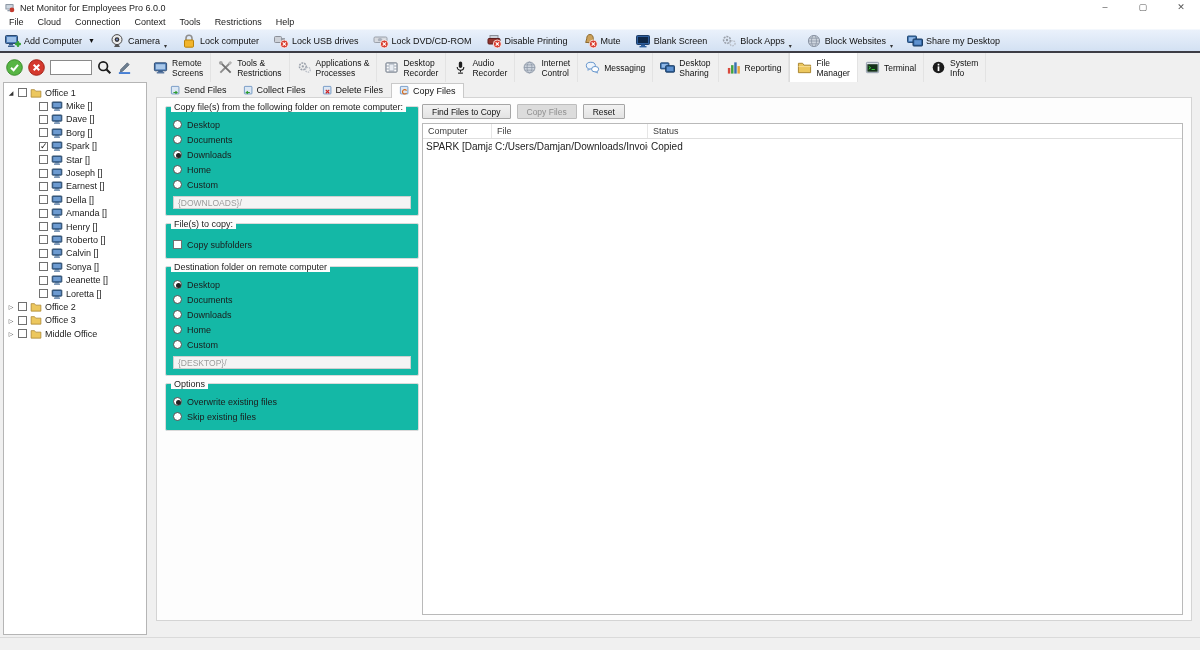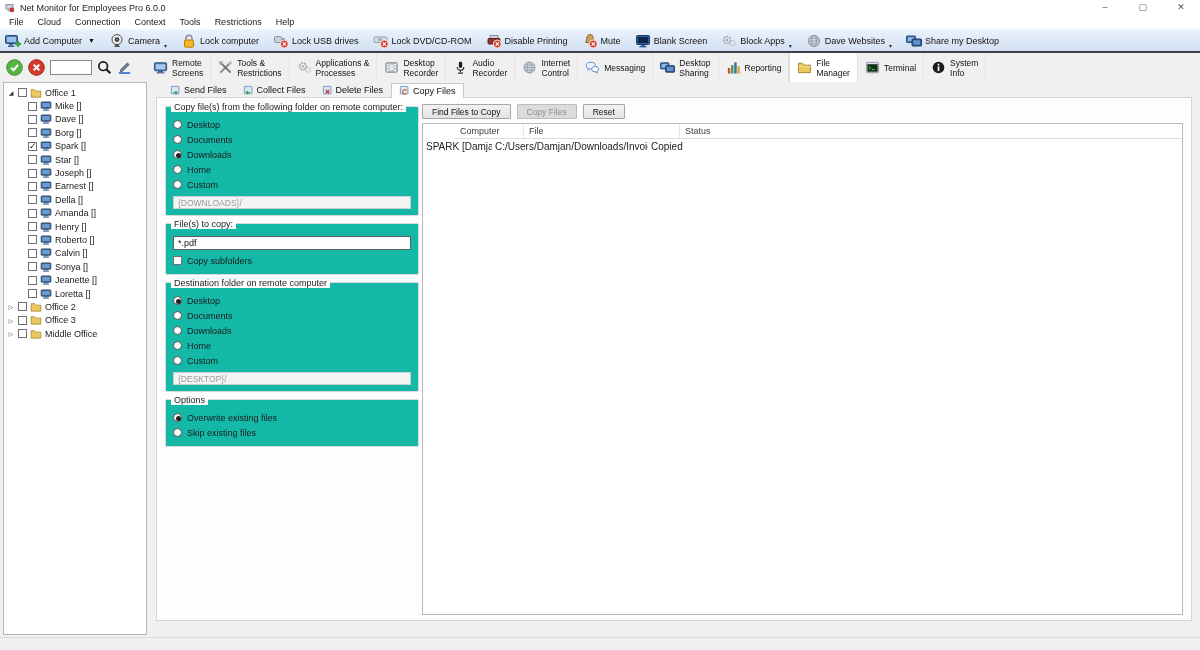--- a/index.html
+++ b/index.html
@@ -37,21 +37,21 @@
   .maintab .lines { display:flex; flex-direction:column; justify-content:center; }
   .maintab .lines span { display:block; font-size:8.5px; line-height:10px; color:#111; }
   .maintab.selected { background:#ffffff; border-left:1px solid #dcdcdc; }
 
   
   .workspace { position:absolute; top:82px; left:0; right:0; bottom:13px; background:#f0f0f0; }
 
   
   .tree { position:absolute; left:3px; top:0; width:144px; height:553px; background:#ffffff; border:1px solid #b5b5b5; padding-top:3px; overflow:hidden; }
   .trow { display:flex; align-items:center; height:13.4px; gap:3px; padding-left:3px; white-space:nowrap; }
-  .trow.child { padding-left:24px; }
+  .trow.child { padding-left:24px;margin-left:11px; }
   .exp { width:8px; font-size:6px; color:#444; text-align:center; flex:none; }
   .exp.open { color:#333; }
   .cb { width:9px; height:9px; border:1px solid #707070; background:#fff; flex:none; position:relative; }
   .cb.checked::after { content:"✓"; position:absolute; left:0px; top:-2px; font-size:9px; color:#1b1b1b; }
   .tree-ico { width:12px; height:12px; flex:none; }
   .tlabel { font-size:9px; color:#1b1b1b; }
 
   
   .main { position:absolute; left:156px; right:8px; top:0; bottom:16px; }
   .filetabs { height:15px; display:flex; margin-left:6px; }
@@ -70,21 +70,21 @@
   .choice-label { font-size:9px; color:#1b1b1b; }
   .path-field { width:100%; height:13px; margin-top:4px; background:#f4f4f4; border:1px solid #cfcfcf; color:#9b9b9b; font-size:8.5px; padding:0 4px; font-family:"Liberation Sans",sans-serif; }
   .text-field { width:100%; height:14px; background:#fff; border:1px solid #5f5f5f; color:#111; font-size:9px; padding:0 4px; margin-top:2px; font-family:"Liberation Sans",sans-serif; }
 
   
   .rightcol { position:absolute; left:265px; right:8px; top:6px; bottom:5px; }
   .btnrow { display:flex; gap:6px; height:15px; }
   .btn { height:15px; font-size:8.5px; padding:0 9px; background:linear-gradient(#f2f2f2,#e3e3e3); border:1px solid #a6a6a6; border-radius:1px; color:#111; font-family:"Liberation Sans",sans-serif; }
   .btn.disabled { background:#dcdcdc; border-color:#bdbdbd; color:#8f8f8f; }
   .filetable { position:absolute; left:0; right:0; top:19px; bottom:0; background:#ffffff; border:1px solid #b9b9b9; overflow:hidden; }
-  .thead { display:grid; grid-template-columns:69px 156px 1fr; border-bottom:1px solid #dedede;margin-left:32px; }
+  .thead { display:grid; grid-template-columns:69px 156px 1fr; border-bottom:1px solid #dedede; }
   .th { font-size:9px; color:#3c3c3c; padding:2px 4px 2px 5px; border-right:1px solid #e6e6e6; white-space:nowrap; }
   .th:last-child { border-right:none; }
   .tr { display:grid; grid-template-columns:69px 156px 1fr; }
   .td { font-size:10px; color:#222; padding:2px 3px; white-space:nowrap; overflow:hidden; }
   .td.right { text-align:right; }
 
   
   .statusbar { position:absolute; left:0; right:0; bottom:0; height:13px; background:#f0f0f0; border-top:1px solid #dadada; }
 </style>
 </head>
@@ -198,21 +198,21 @@
       </svg>
     <span class="tb-label">Block Apps</span>
     <span class="sub-arrow">▾</span>
   </div>
   <div class="tb-item">
     <svg viewBox="0 0 16 16">
         <circle cx="8" cy="8" r="5.6" fill="#cfd6df" stroke="#8b95a5"></circle>
         <ellipse cx="8" cy="8" rx="2.5" ry="5.6" fill="none" stroke="#8b95a5" stroke-width="0.8"></ellipse>
         <path d="M2.4 8 H13.6 M3.2 5.2 H12.8 M3.2 10.8 H12.8" stroke="#8b95a5" stroke-width="0.8" fill="none"></path>
       </svg>
-    <span class="tb-label">Dave Websites</span>
+    <span class="tb-label">Block Websites</span>
     <span class="sub-arrow">▾</span>
   </div>
   <div class="tb-item">
     <svg viewBox="0 0 16 16">
         <rect x="0.5" y="3" width="9" height="6.5" rx="0.8" fill="#3a6ea8" stroke="#234a77"></rect>
         <rect x="1.8" y="4.2" width="6.4" height="4" fill="#8fb8e8"></rect>
         <rect x="6" y="6" width="9.5" height="7" rx="0.8" fill="#2c5d96" stroke="#1b3c63"></rect>
         <rect x="7.3" y="7.2" width="6.9" height="4.5" fill="#5f92cf"></rect>
       </svg>
     <span class="tb-label">Share my Desktop</span>
@@ -639,21 +639,20 @@
           </div>
           <div class="choice-row">
             <span class="rd"></span>
             <span class="choice-label">Custom</span>
           </div>
           <input class="path-field" disabled="" value="{DOWNLOADS}/" style="">
         </div>
 
         <div class="group">
           <span class="group-title">File(s) to copy:</span>
-          <input class="text-field" value="*.pdf" style="">
           <div class="choice-row" style="margin-top:3px;">
             <span class="cb"></span>
             <span class="choice-label">Copy subfolders</span>
           </div>
         </div>
 
         <div class="group">
           <span class="group-title">Destination folder on remote computer</span>
           <div class="choice-row">
             <span class="rd sel"></span>

